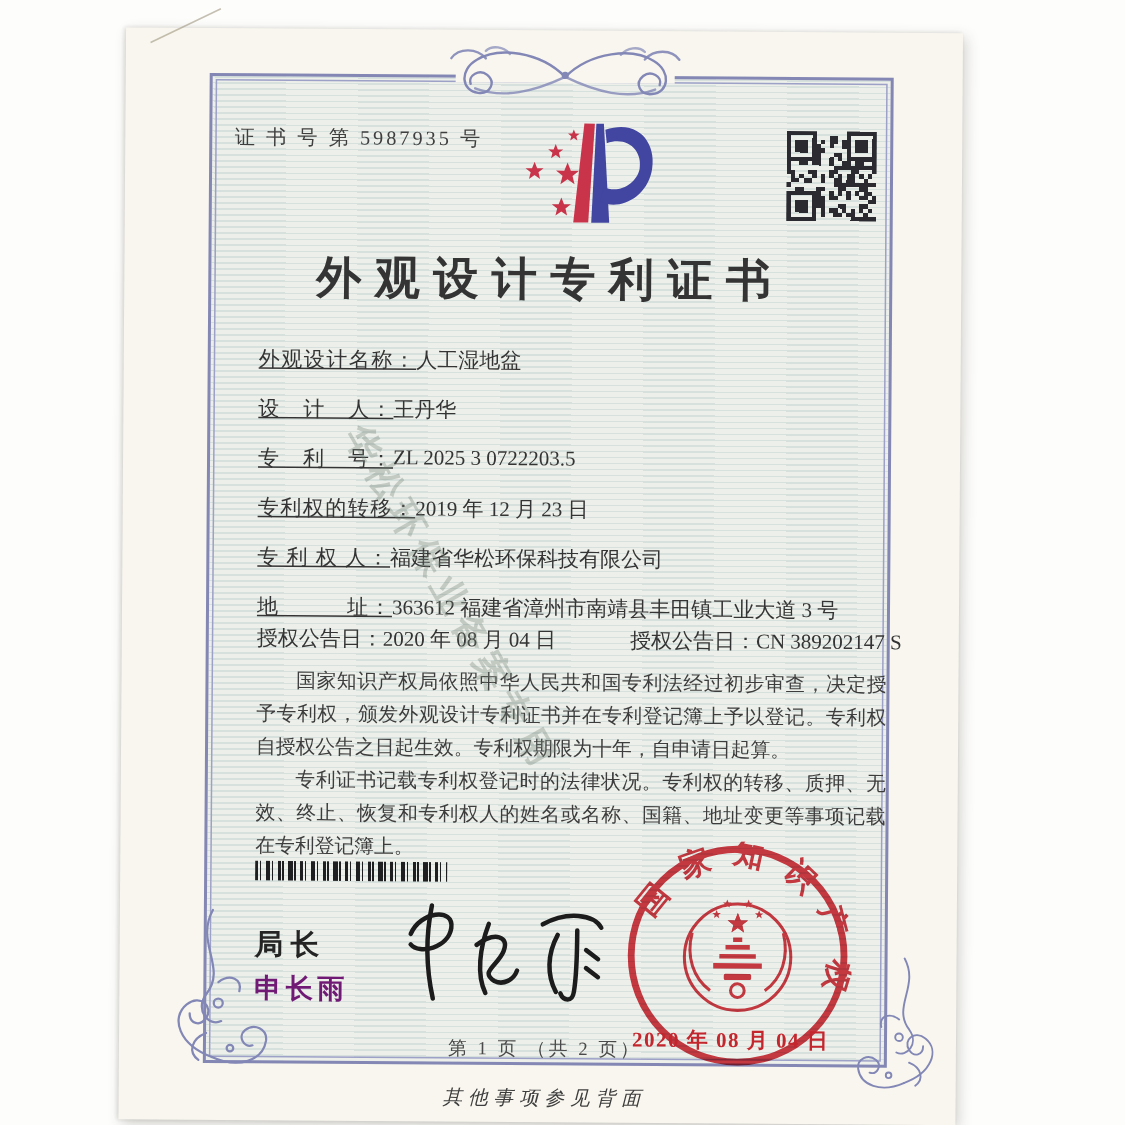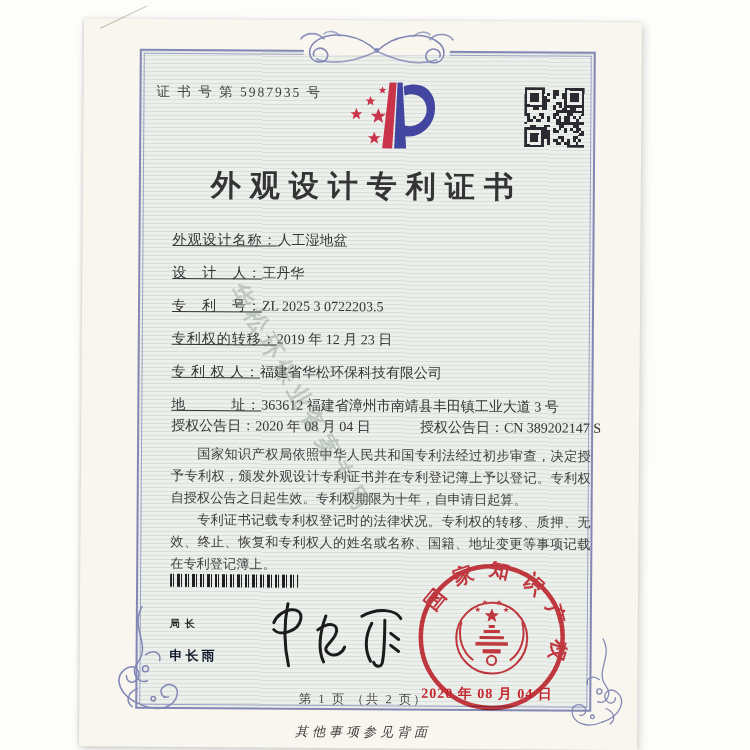--- a/index.html
+++ b/index.html
@@ -40,22 +40,22 @@
     color:#3d3d3d;text-align:justify;}
   .paras p{margin:0;text-indent:2em;}
   .barcode{
     left:90px;top:555px;width:128px;height:13px;
     background:repeating-linear-gradient(90deg,
       #1f1f22 0 2px, transparent 2px 3px,
       #1f1f22 3px 4px, transparent 4px 7px,
       #1f1f22 7px 10px, transparent 10px 11px,
       #1f1f22 11px 12px, transparent 12px 15px);
   }
-  .director-title{left:90px;top:598px;font-size:10px;letter-spacing:5px;color:#242424;font-weight:600;}
-  .director-name{left:90px;top:628px;font-size:13px;letter-spacing:3px;color:#0f172a;font-weight:600;}
+  .director-title{left:90px;top:598px;font-size:19px;letter-spacing:5px;color:#242424;font-weight:600;}
+  .director-name{left:90px;top:628px;font-size:18px;letter-spacing:3px;color:#701a75;font-weight:600;}
   .sig{left:178px;top:572px;width:165px;height:88px;}
   .seal{left:336px;top:540px;width:152px;height:152px;mix-blend-mode:multiply;opacity:.92;}
   .seal-date{left:342px;top:664px;font-size:14px;color:#c4262e;letter-spacing:1px;font-weight:600;}
   .page-indicator{left:56px;top:671px;width:456px;text-align:center;font-size:12.5px;color:#4a4a4a;letter-spacing:2px;}
   .back-note{left:56px;top:703px;width:456px;text-align:center;font-size:13px;color:#3d3d3d;letter-spacing:4px;font-style:italic;}
   .qr{left:441px;top:66px;width:60px;height:60px;}
   .logo{left:243px;top:54px;width:112px;height:80px;}
   .watermark{
     left:168px;top:258px;font-size:24px;letter-spacing:5px;
     color:rgba(115,128,118,.34);transform:rotate(60deg);transform-origin:0 0;

